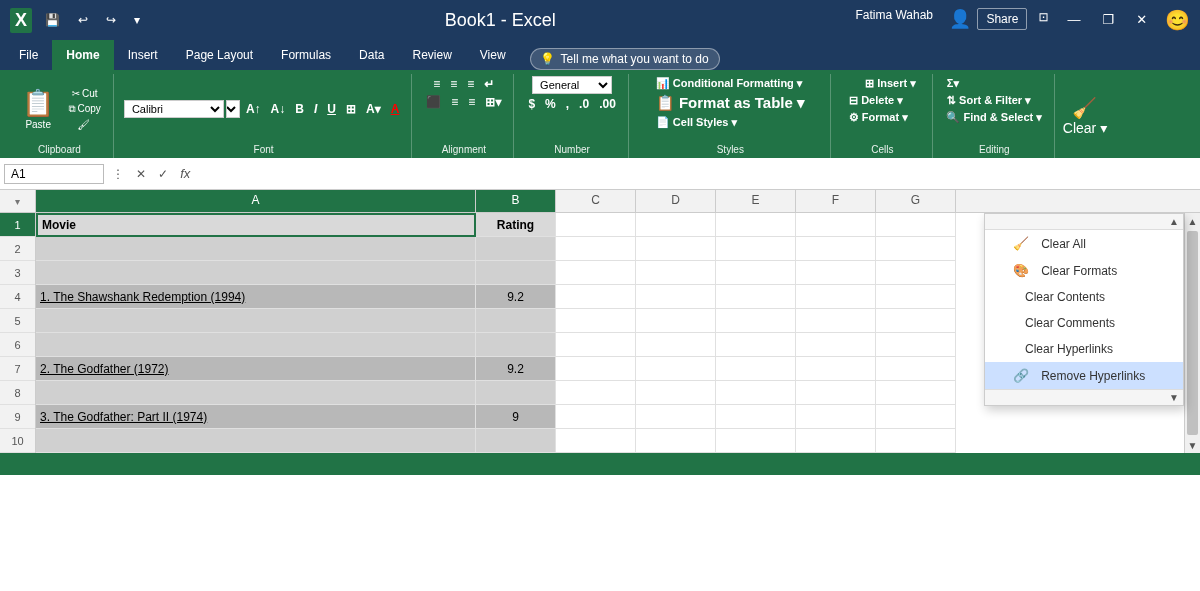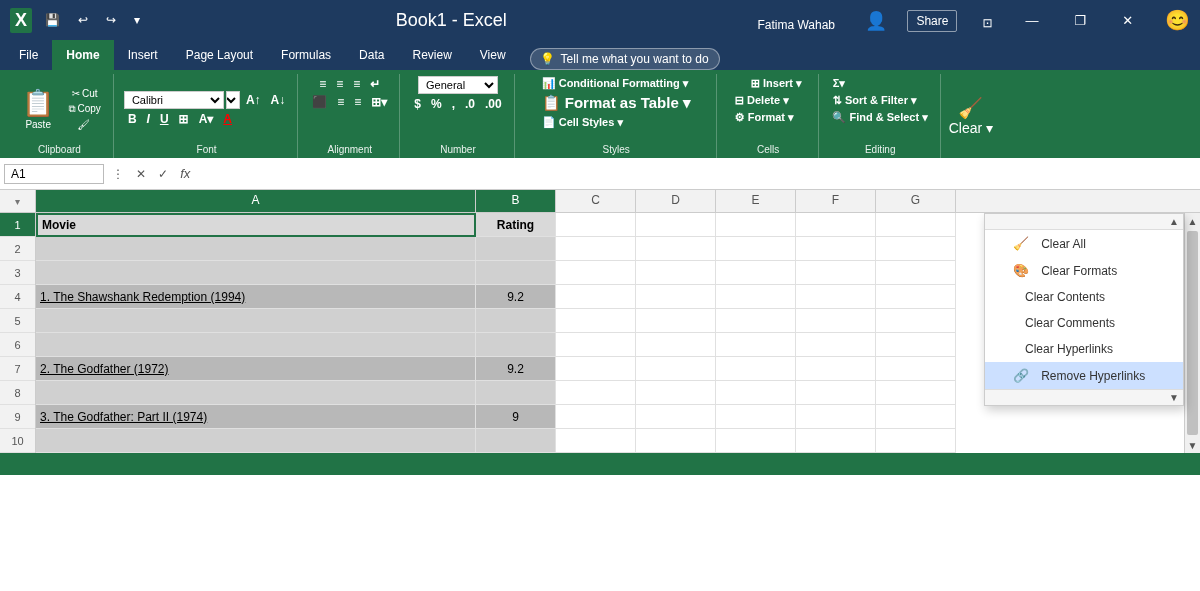--- a/index.html
+++ b/index.html
@@ -10,21 +10,21 @@
       background: #1e3a5f;
       height: 40px;
       display: flex;
       align-items: center;
       justify-content: space-between;
       padding: 0 10px;
       color: white;
     }
     .title-bar-left { display: flex; align-items: center; gap: 8px; }
     .title-bar-center { color: white; font-size: 18px; }
-    .title-bar-right { display: flex; align-items: flex-end; gap: 20px; }
+    .title-bar-right { display: flex; align-items: flex-start; gap: 6px; }
     .title-btn { color: white; font-size: 13px; cursor: pointer; padding: 4px 8px; }
     .qat-btn { color: white; font-size: 12px; cursor: pointer; padding: 2px 5px; }
     .ribbon-tabs { display: flex; align-items: flex-end; background: #1e3a5f; padding-left: 5px; }
     .ribbon-tab {
       padding: 8px 14px;
       color: white;
       font-size: 12px;
       cursor: pointer;
       background: transparent;
     }
@@ -234,21 +234,21 @@
       align-items: center;
       padding: 0 10px;
       color: white;
       font-size: 11px;
     }
 
     
     .clipboard-group { min-width: 72px; }
 
     .font-group { min-width: 130px; }
-    .font-controls { display: flex; flex-direction: column; gap: 2px; }
+    .font-controls { display: flex; flex-direction: row; gap: 2px; }
     .font-row { display: flex; align-items: center; gap: 2px; }
     .font-select {
       background: white;
       border: 1px solid #ccc;
       font-size: 11px;
       padding: 1px 3px;
       width: 100px;
     }
     .size-select {
       background: white;

